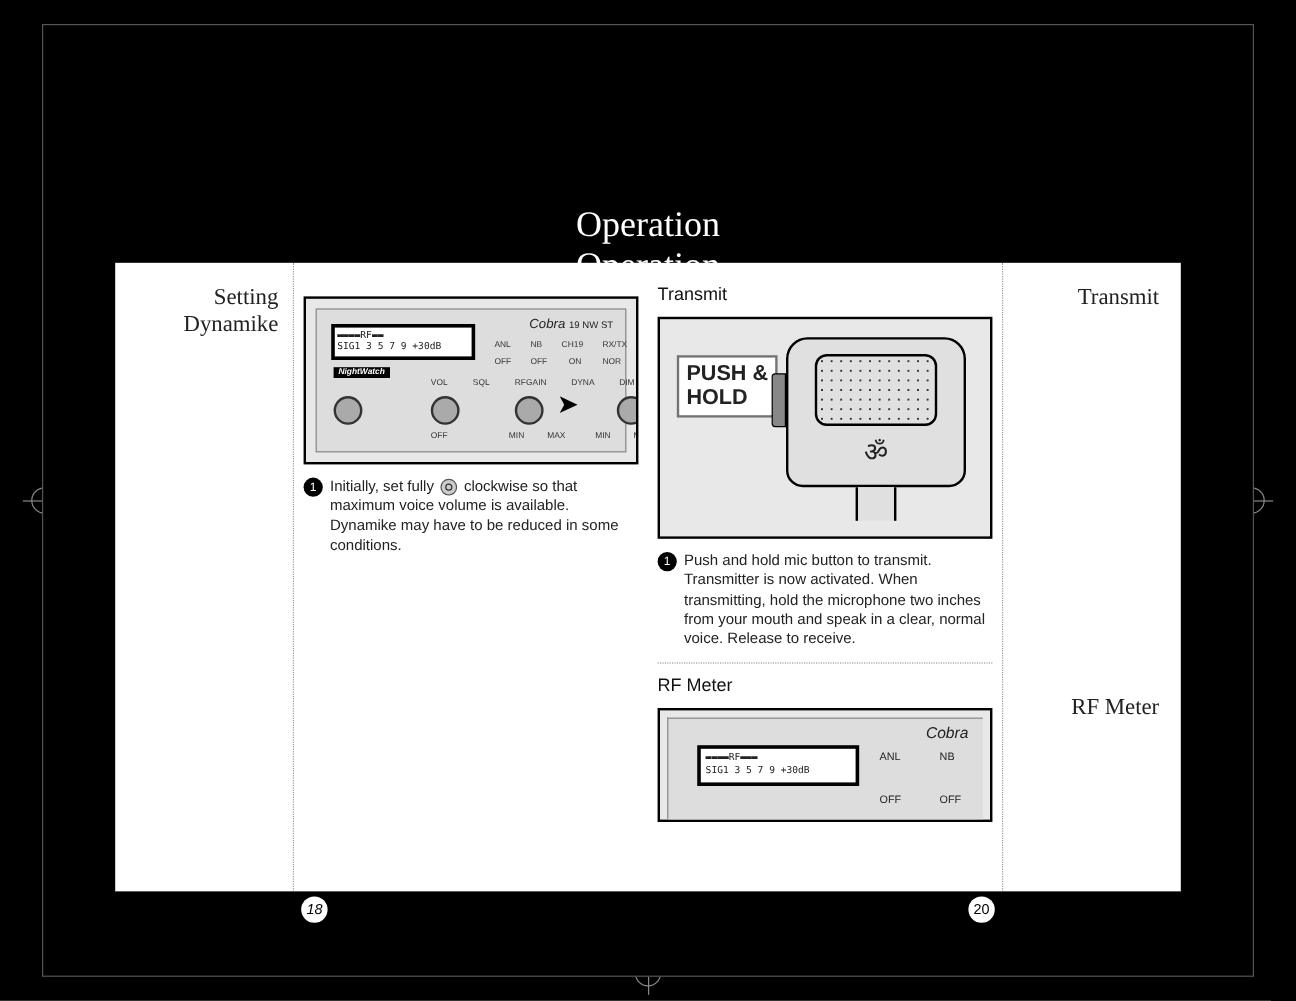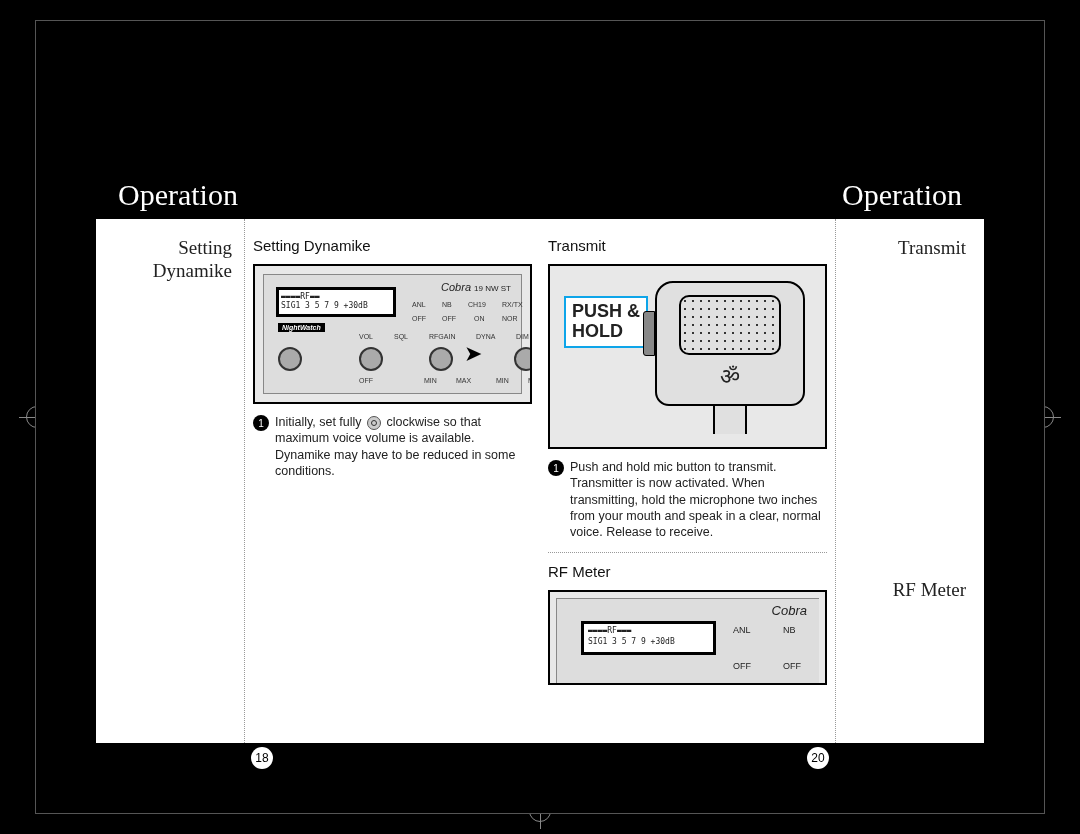--- a/index.html
+++ b/index.html
@@ -44,20 +44,21 @@
 
   .black-band {
     position: absolute;
     left: 60px; right: 60px;
     background: #000;
   }
   .title-band {
     top: 150px; height: 48px;
     display: flex; justify-content: space-between; align-items: center;
     padding: 0 22px;
+    flex-direction: column;
   }
   .title-band span {
     color: #fff;
     font-size: 30px;
     font-family: "Times New Roman", serif;
   }
   .white-area {
     position: absolute;
     top: 198px; bottom: 70px;
     left: 60px; right: 60px;
@@ -74,21 +75,21 @@
     position: absolute;
     top: 4px;
     width: 22px; height: 22px;
     border-radius: 50%;
     background: #fff;
     color: #000;
     font-size: 12px;
     font-family: Arial, sans-serif;
     display: flex; align-items: center; justify-content: center;
   }
-  .pagenum.left { left: 155px; }
+  .pagenum.left { left: 155px; font-style: italic; }
   .pagenum.right { right: 155px; }
 
   .margin-col {
     width: 148px;
     padding: 18px 12px 0 18px;
     font-family: "Times New Roman", serif;
     font-size: 19px;
     color: #222;
   }
   .margin-col.right { text-align: left; padding: 18px 18px 0 12px; }
@@ -221,21 +222,21 @@
     position: absolute;
     right: 170px; top: 45px;
     width: 12px; height: 45px;
     background: #888;
     border: 1px solid #000;
     border-radius: 3px 0 0 3px;
   }
   .push-hold {
     position: absolute;
     left: 14px; top: 30px;
-    border: 2px solid #0ea5e9;
+    border: 2px solid #737373;
     background: #fff;
     padding: 4px 6px;
     font-family: Arial, sans-serif;
     font-weight: bold;
     font-size: 18px;
     line-height: 1.1;
   }
   .push-line {
     position: absolute;
     left: 110px; top: 60px;
@@ -290,21 +291,20 @@
 
   <div class="white-area">
 
     <div class="margin-col">
       <div class="margin-head">
         <span style="display:block; line-height:1.2;">Setting<br>Dynamike</span>
       </div>
     </div>
 
     <div class="content-col">
-      <div class="subhead">Setting Dynamike</div>
 
       <div class="fig fig-radio">
         <div class="radio-panel">
           <div class="radio-lcd">
             <div>▬▬▬▬RF▬▬</div>
             <div>SIG1  3 5 7 9 +30dB</div>
           </div>
           <div class="radio-brand">
             <span>Cobra</span>
             <span style="font-size:8px; font-style:normal;">19 NW ST</span>

